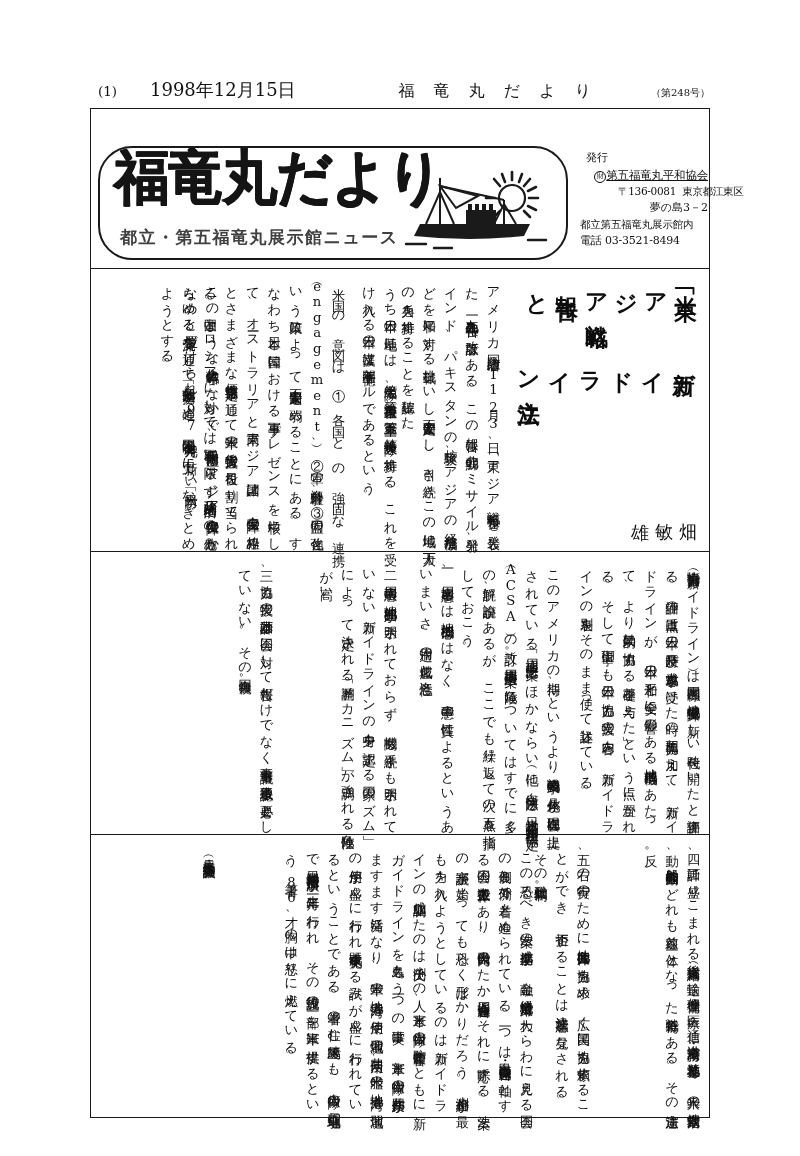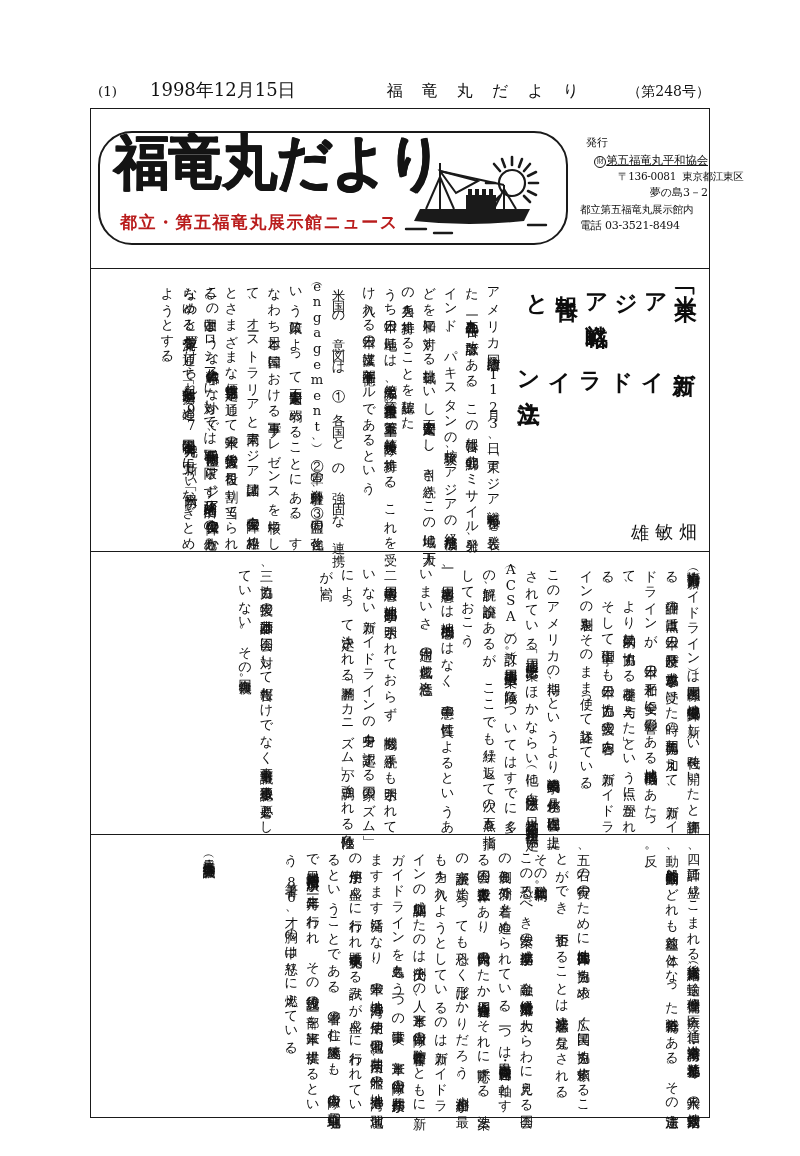--- a/index.html
+++ b/index.html
@@ -39,41 +39,41 @@
     letter-spacing: 0px;
   }
   .ph-title {
     flex: 1;
     text-align: center;
     font-size: 16px;
     letter-spacing: 7px;
     padding-left: 50px;
   }
   .ph-issue {
-    font-size: 14px;
+    font-size: 10px;
     text-align: right;
     white-space: nowrap;
   }
 
   
   .page-frame {
     position: absolute;
     left: 90px;
     top: 108px;
     width: 620px;
     height: 1010px;
     border: 1.6px solid #1a1a1a;
     box-sizing: border-box;
   }
 
   
   .masthead-band {
     position: absolute;
     left: 90px;
-    top: 109px;
+    top: 124px;
     width: 620px;
     height: 160px;
     box-sizing: border-box;
   }
   .masthead-box {
     position: absolute;
     left: 8px;
     top: 22px;
     width: 470px;
     height: 114px;
@@ -97,21 +97,21 @@
     transform-origin: left top;
     white-space: nowrap;
   }
   .logo-subtitle {
     position: absolute;
     left: 20px;
     top: 78px;
     font-size: 17px;
     font-weight: bold;
     letter-spacing: 1.5px;
-    color: #b91c1c;
+    color: #404040;
     white-space: nowrap;
   }
   .ship-art {
     position: absolute;
     right: 6px;
     top: 8px;
     width: 160px;
     height: 104px;
   }
 

